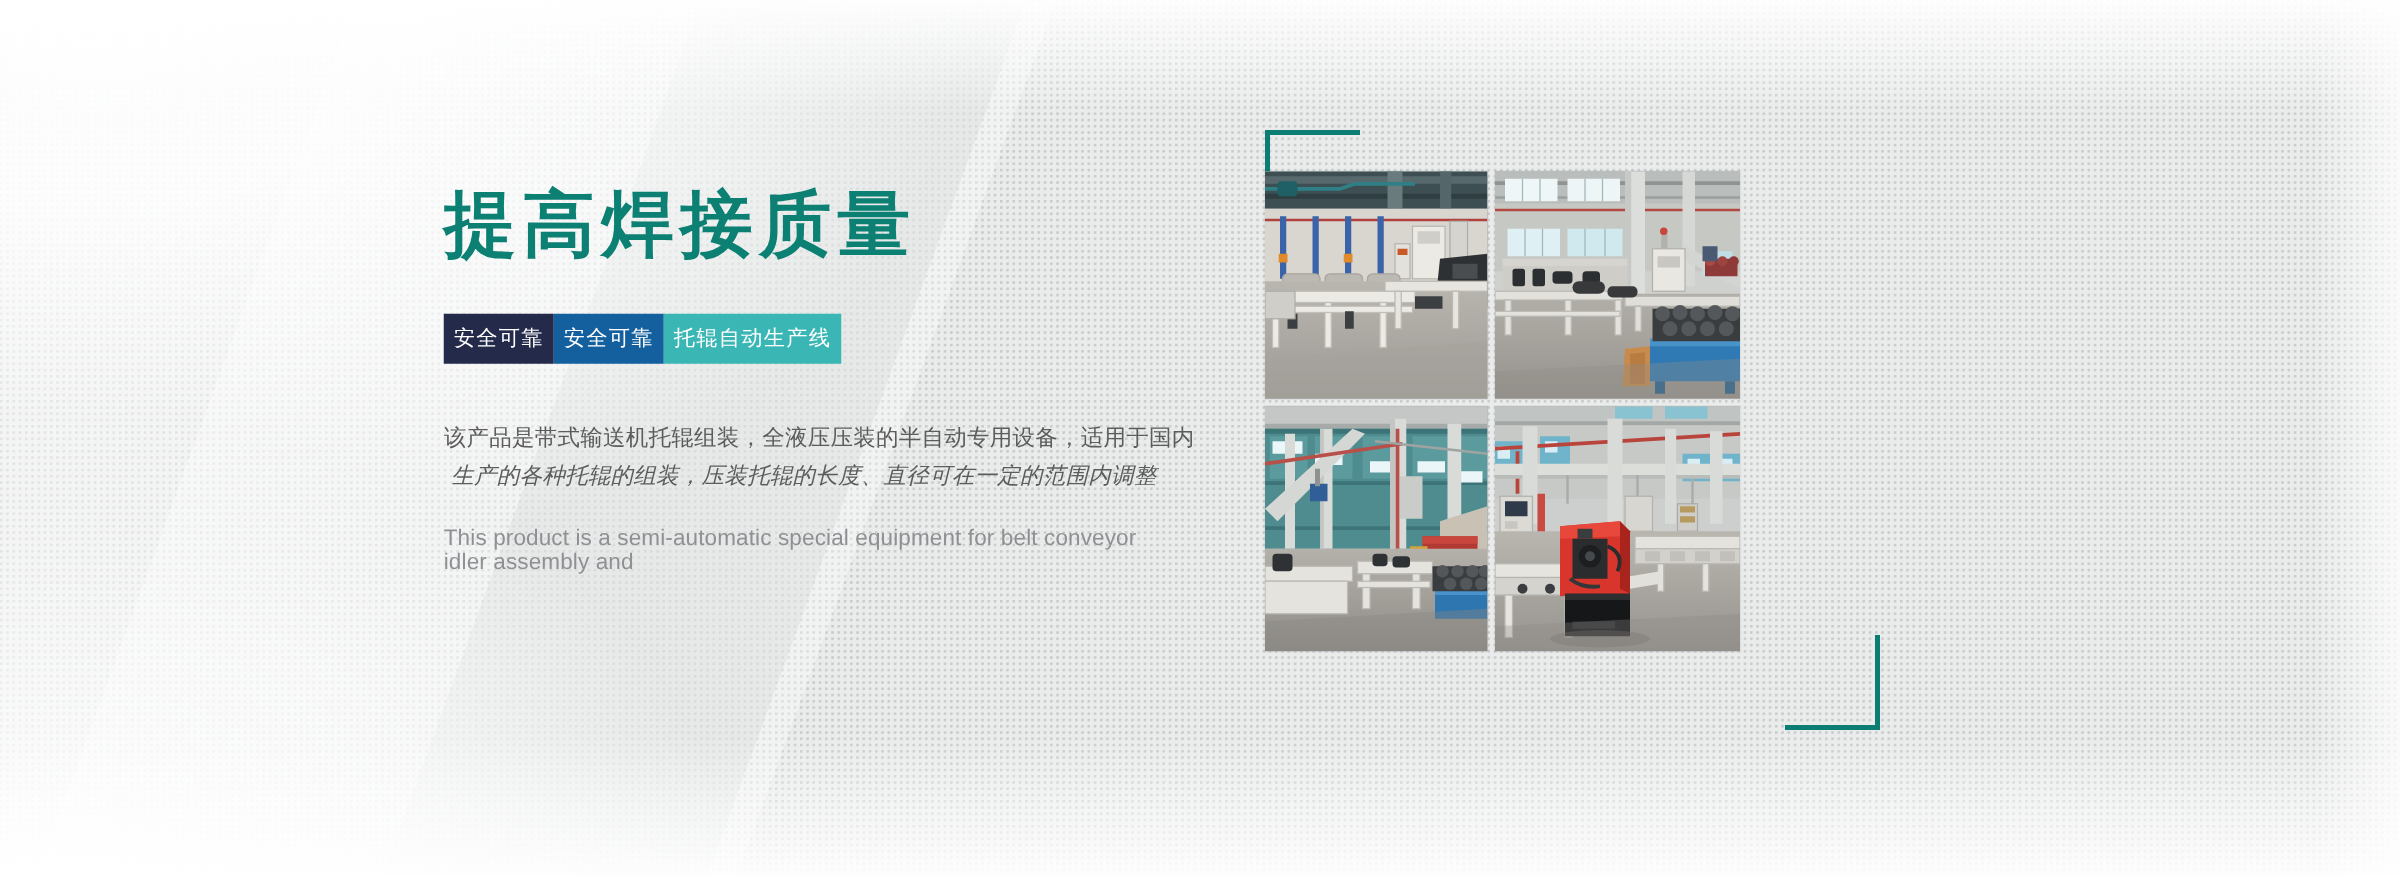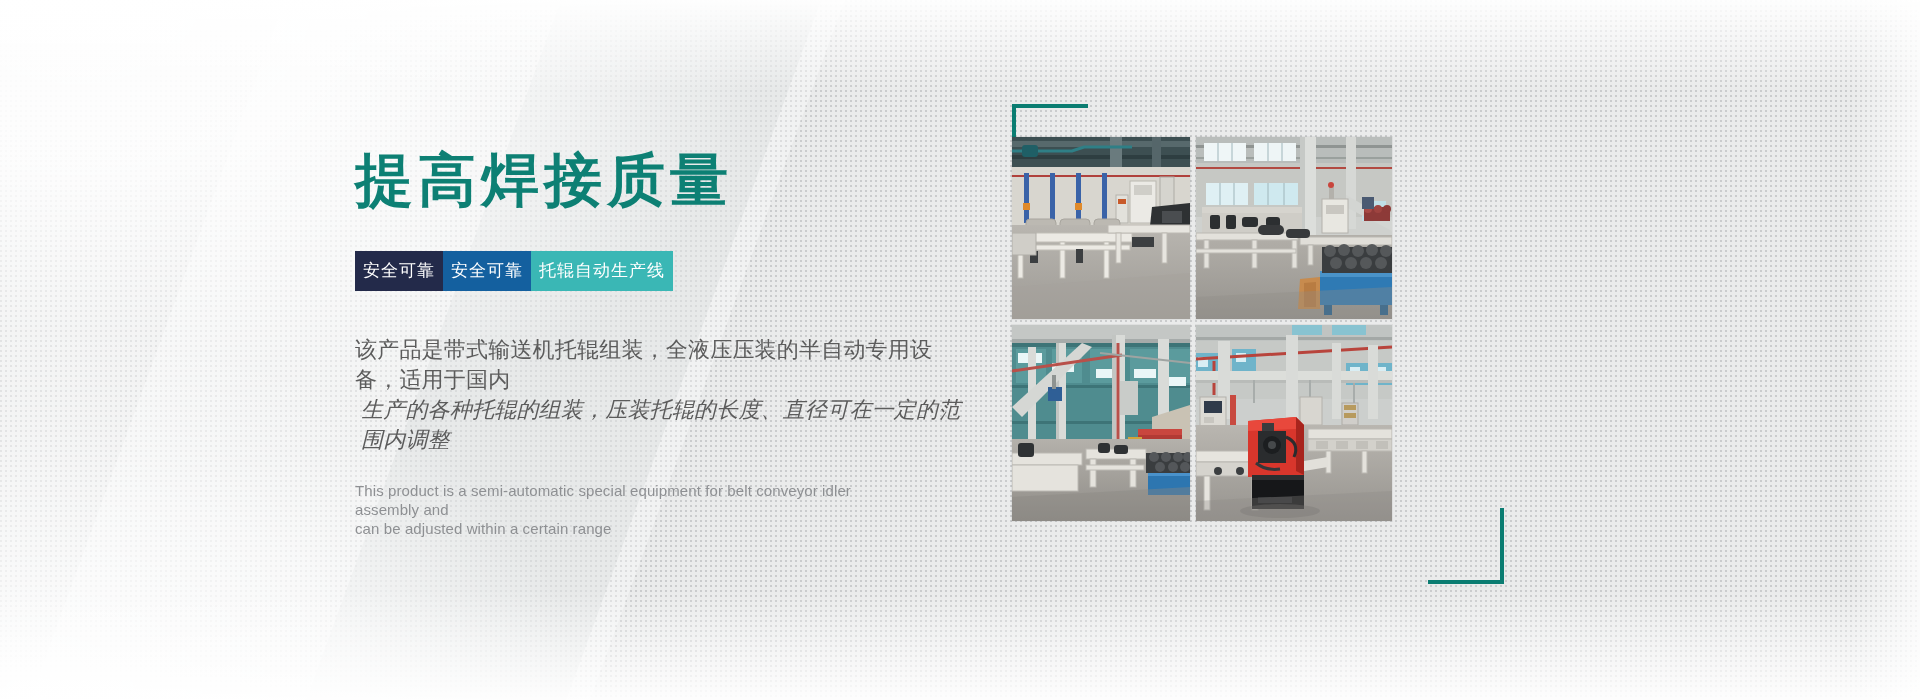--- a/index.html
+++ b/index.html
@@ -107,30 +107,30 @@
     height: 40px;
     line-height: 40px;
     white-space: nowrap;
     box-sizing: border-box;
     text-align: center;
   }
 
   .desc-cn {
     margin-top: 44px;
     color: #5c5c5c;
-    font-size: 22px;
+    font-size: 18px;
     line-height: 30px;
     letter-spacing: 0.2px;
   }
   .desc-cn div:nth-child(2) { padding-left: 6px; font-style: italic; }
 
   .desc-en {
     margin-top: 26px;
     color: #8e9093;
-    font-size: 15px;
+    font-size: 18px;
     line-height: 19px;
     letter-spacing: 0.1px;
     max-width: 560px;
   }
   .desc-en p { margin: 0; }
 
   
   .collage {
     position: absolute;
     left: 978px;
@@ -201,21 +201,20 @@
       <span class="badge" style="background:#3ab7b5">托辊自动生产线</span>
     </div>
 
     <div class="desc-cn">
       <div>该产品是带式输送机托辊组装，全液压压装的半自动专用设备，适用于国内</div>
       <div>生产的各种托辊的组装，压装托辊的长度、直径可在一定的范围内调整</div>
     </div>
 
     <div class="desc-en">
       <p>This product is a semi-automatic special equipment for belt conveyor idler assembly and</p>
-      <p>can be adjusted within a certain range</p>
     </div>
 
   </div>
 
   <div class="collage">
 
     <div class="bracket bracket-tl"></div>
     <div class="bracket bracket-br"></div>
 
     <div class="grid">

